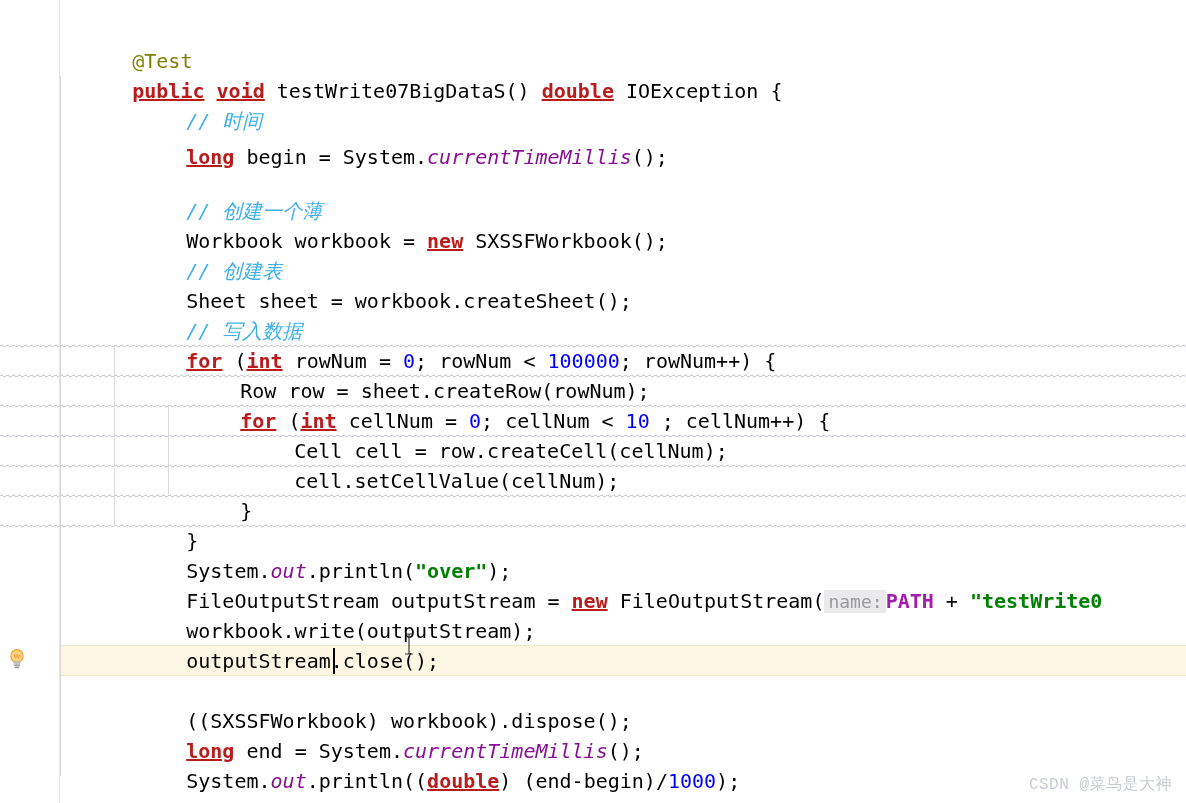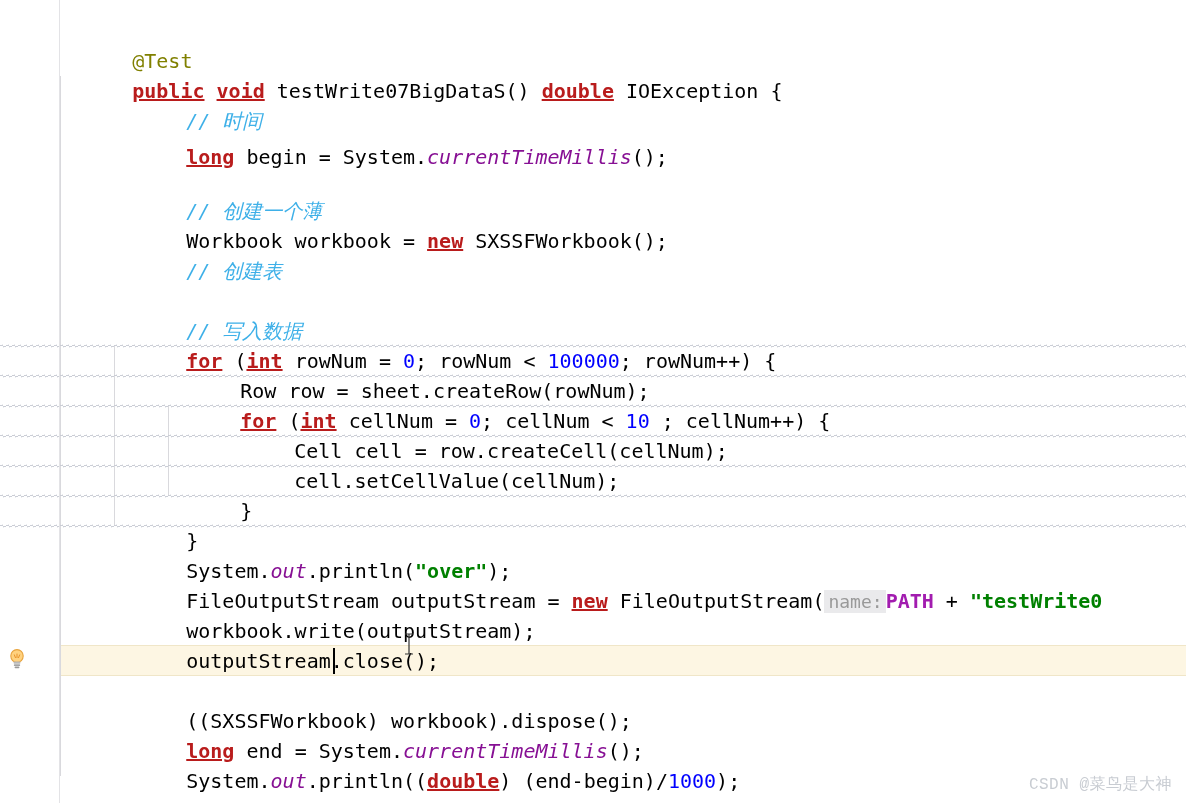--- a/index.html
+++ b/index.html
@@ -210,20 +210,23 @@
     </div>
 
     <div class="line" style="top:196px;left:114px;">
       <span class="plain">Workbook workbook = </span><span class="kw">new</span><span class="plain"> SXSSFWorkbook();</span>
     </div>
 
     <div class="line" style="top:226px;left:114px;">
       <span class="cmt">// 创建表</span>
     </div>
 
+    <div class="line" style="top:256px;left:114px;">
+      <span class="plain">Sheet sheet = workbook.createSheet();</span>
+    </div>
 
     <div class="line" style="top:286px;left:114px;">
       <span class="cmt">// 写入数据</span>
     </div>
 
     <div class="line" style="top:316px;left:114px;">
       <span class="kw">for</span><span class="plain"> (</span><span class="kw">int</span><span class="plain"> rowNum = </span><span class="num">0</span><span class="plain">; rowNum &lt; </span><span class="num">100000</span><span class="plain">; rowNum++) {</span>
     </div>
 
     <div class="line" style="top:346px;left:168px;">

